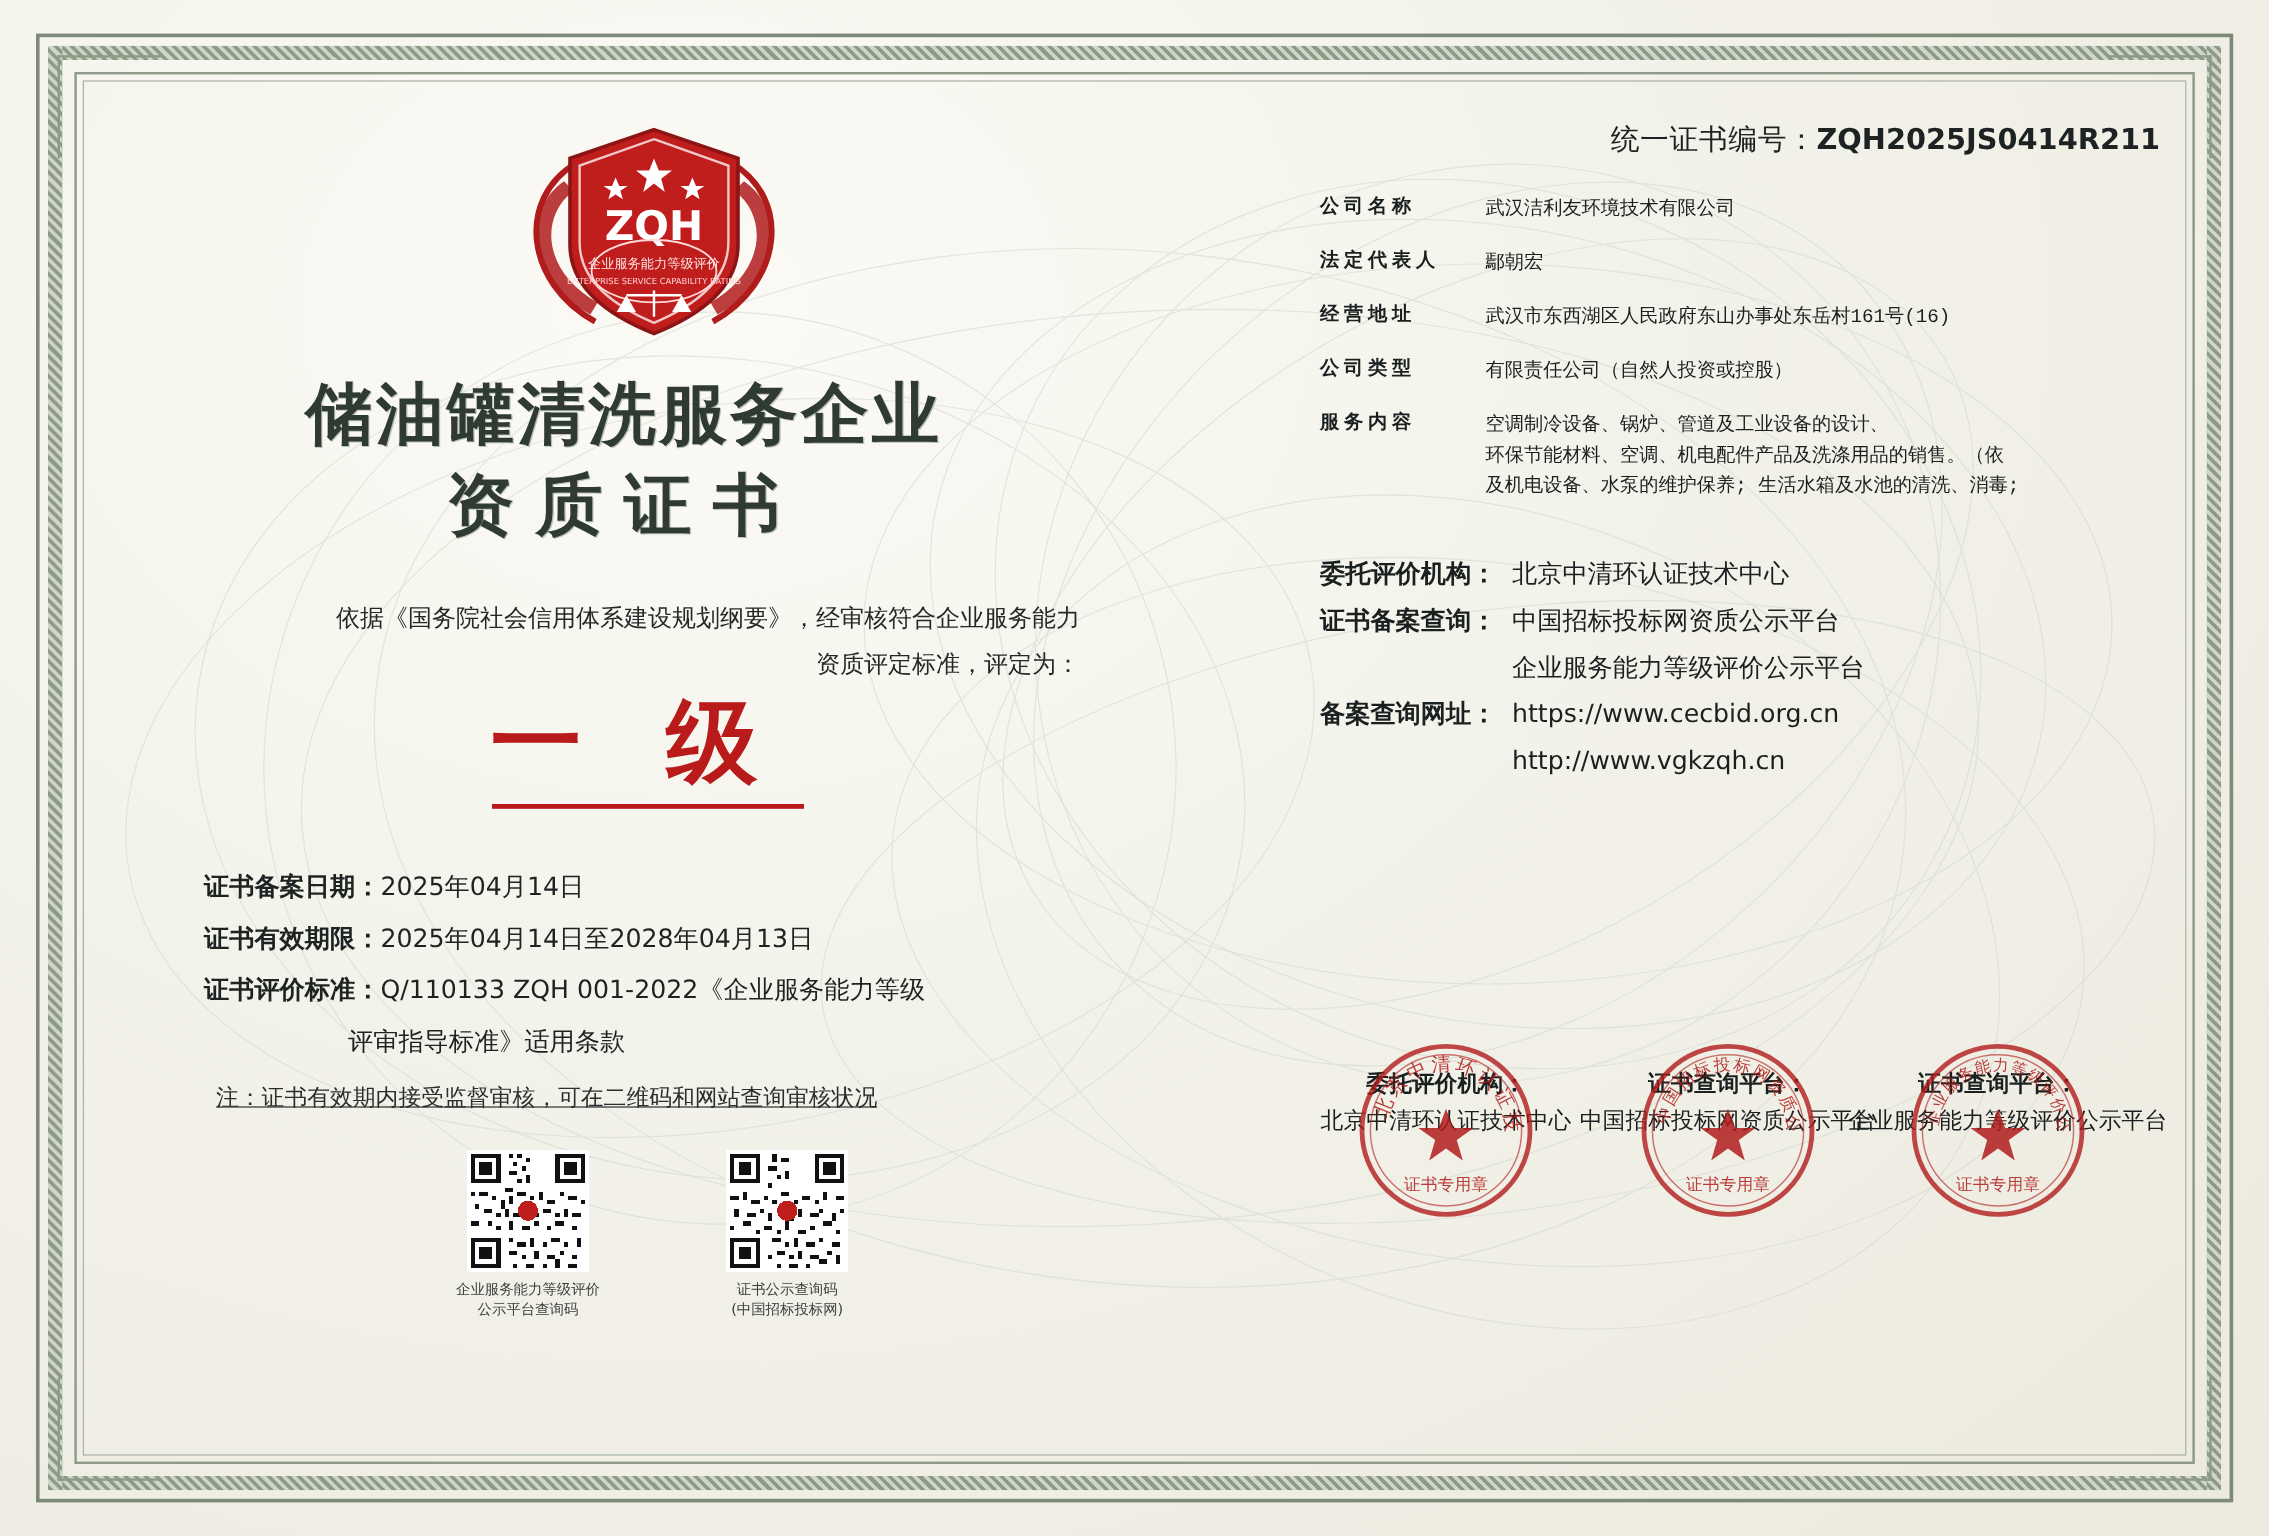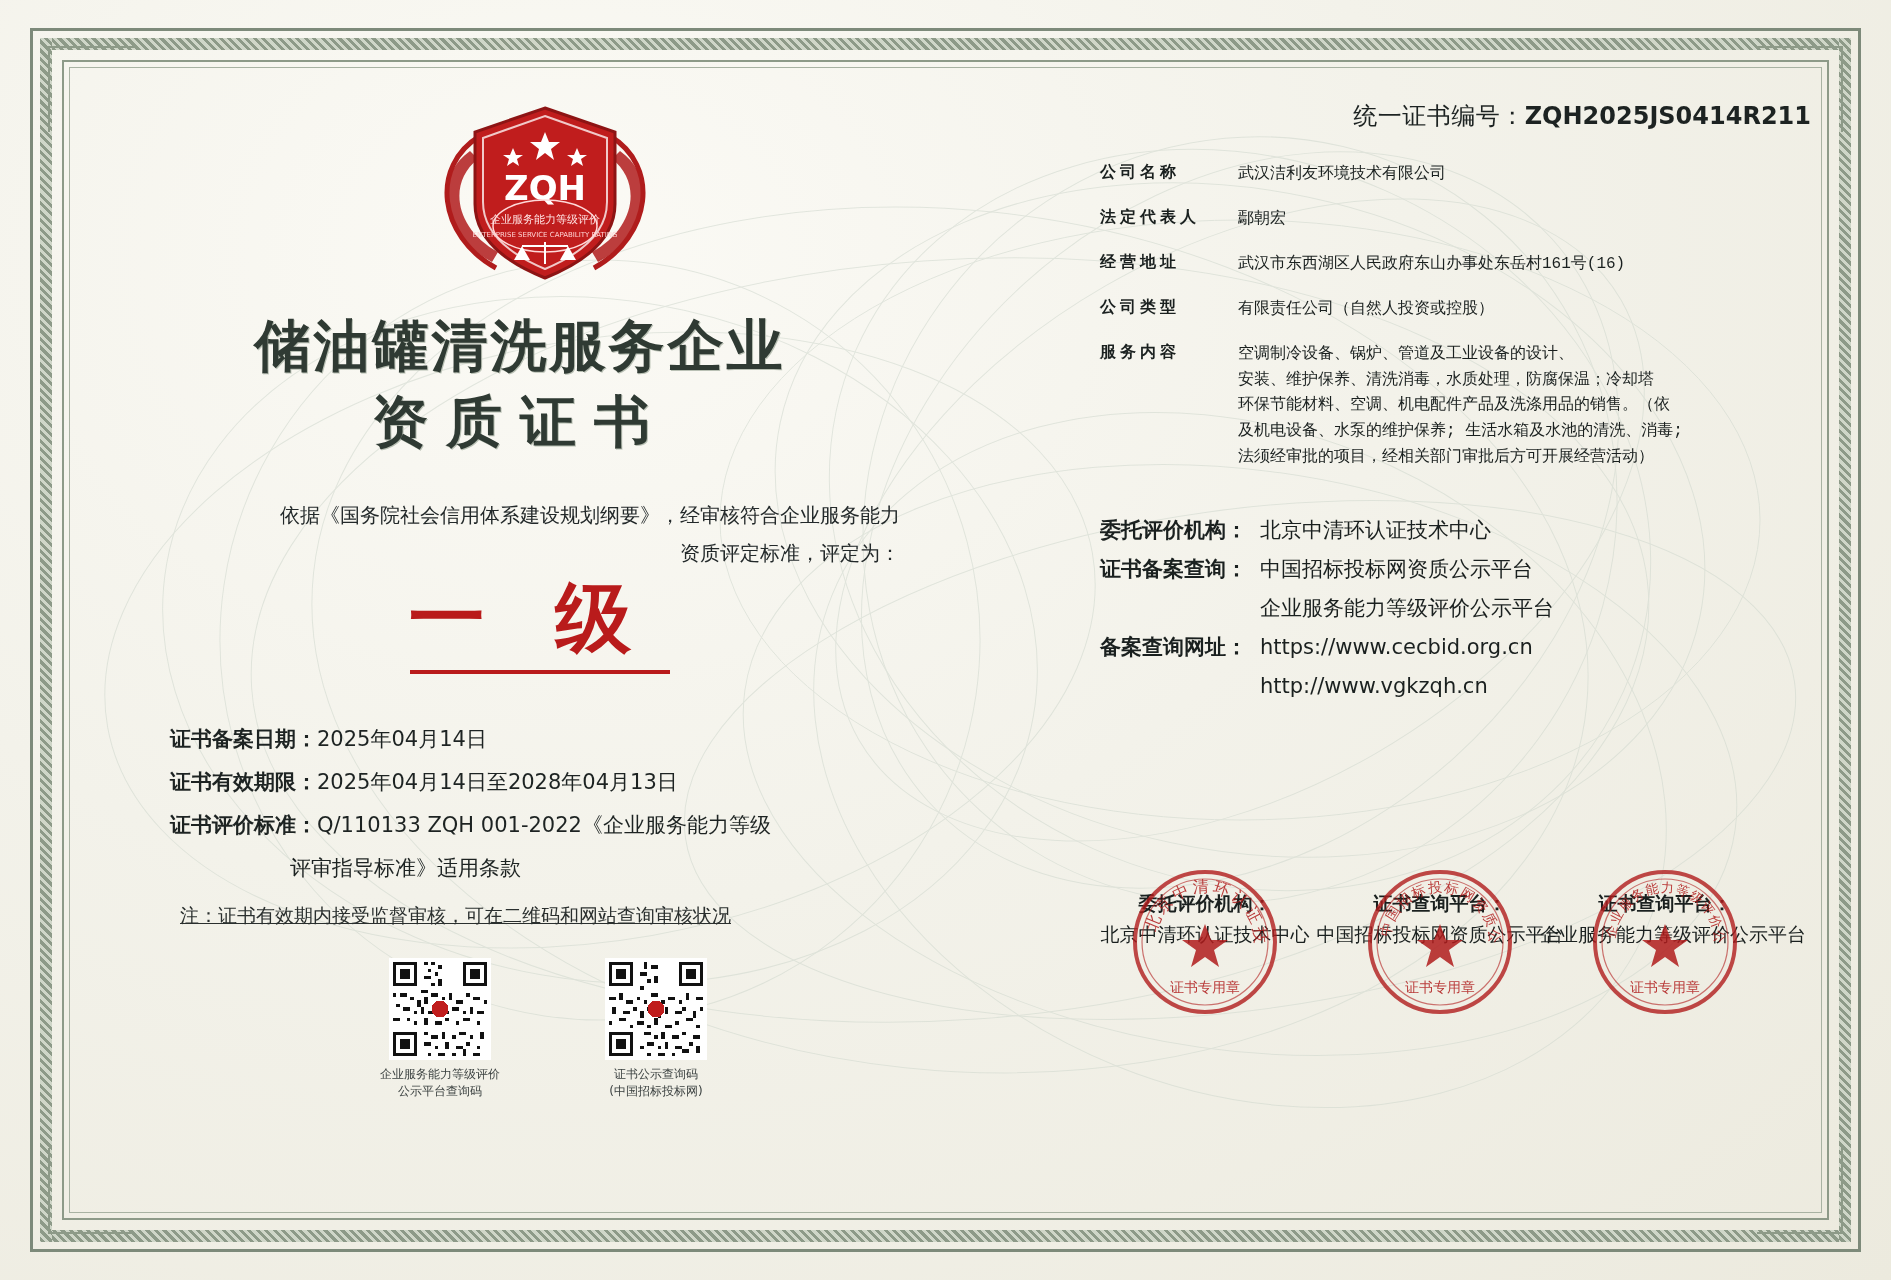--- a/index.html
+++ b/index.html
@@ -117,21 +117,21 @@
   .qr-row{
     position:absolute;left:300px;top:880px;width:520px;
     display:flex;gap:96px;
   }
   .qr-block{width:120px;text-align:center;}
   .qr-img{width:102px;height:102px;margin:0 auto;display:block;}
   .qr-cap{margin-top:6px;font-size:12px;color:#3b4140;line-height:1.45;}
 
   
   .right{
-    position:absolute;left:1020px;top:0;right:0;
+    position:absolute;left:1020px;top:0;right:11px;
   }
   .cert-no{
     text-align:right;
     font-size:24px;color:#1d2322;
     margin-top:22px;
     letter-spacing:.5px;
   }
   .cert-no .val{font-weight:bold;letter-spacing:0;}
   .fields{margin-top:30px;}
   .field{display:flex;margin-bottom:19px;font-size:16px;color:#1a201f;}
@@ -436,24 +436,22 @@
           <div class="val">武汉市东西湖区人民政府东山办事处东岳村161号(16)</div>
         </div>
         <div class="field">
           <div class="lbl">公司类型</div>
           <div class="val">有限责任公司（自然人投资或控股）</div>
         </div>
         <div class="field service">
           <div class="lbl">服务内容</div>
           <div class="val">
             <div>空调制冷设备、锅炉、管道及工业设备的设计、</div>
-            <div>安装、维护保养、清洗消毒，水质处理，防腐保温；冷却塔</div>
             <div>环保节能材料、空调、机电配件产品及洗涤用品的销售。（依</div>
             <div>及机电设备、水泵的维护保养; 生活水箱及水池的清洗、消毒;</div>
-            <div>法须经审批的项目，经相关部门审批后方可开展经营活动）</div>
           </div>
         </div>
       </div>
 
       <div class="lower">
         <div class="lrow">
           <div class="lbl">委托评价机构：</div>
           <div class="val">北京中清环认证技术中心</div>
         </div>
         <div class="lrow">

